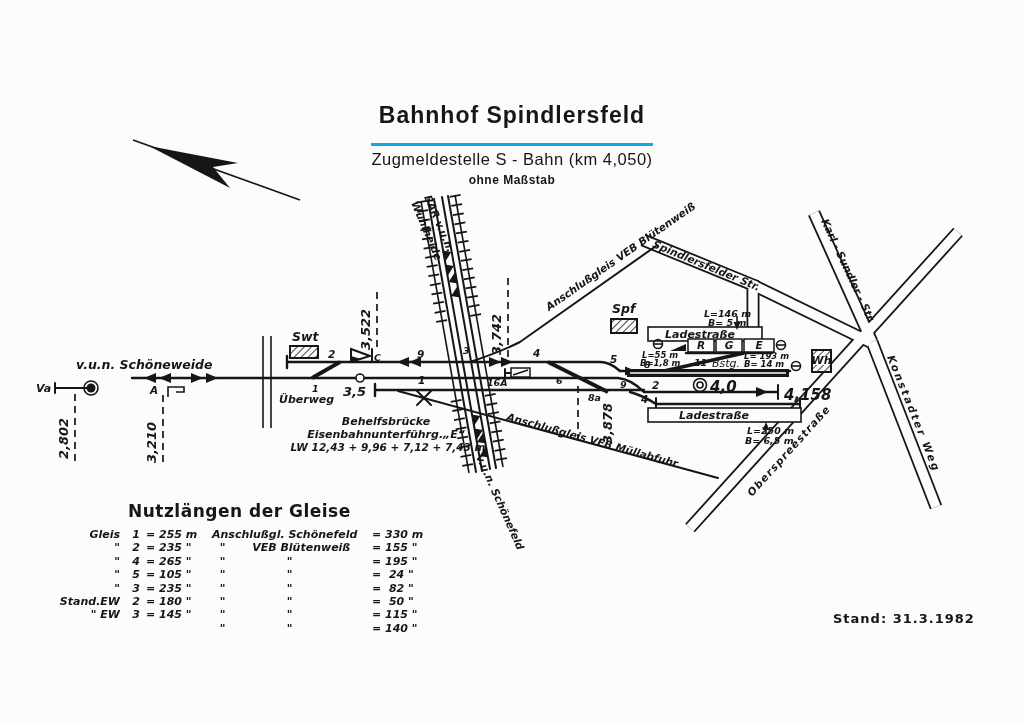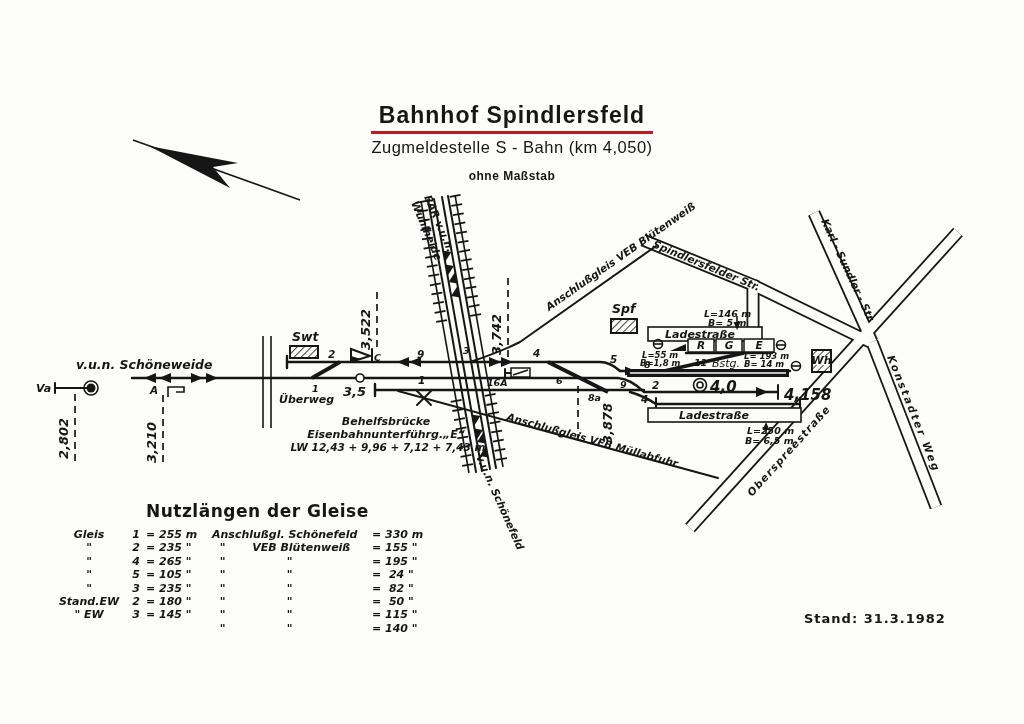--- a/index.html
+++ b/index.html
@@ -2,34 +2,34 @@
 <html><head>
 <meta charset="utf-8">
 <style>
   html,body{margin:0;padding:0;background:#e9e9e9}
   .page{position:relative;width:1024px;height:724px;background:#fcfcfa;overflow:hidden;
         font-family:"DejaVu Sans",sans-serif;color:#161616}
   svg.draw{position:absolute;left:0;top:0}
 
   .titleblock{position:absolute;top:102px;left:0;width:1024px;text-align:center;line-height:1.15}
   .t1{font:bold 23px "Liberation Sans",sans-serif;letter-spacing:1px;display:inline-block;
-      border-bottom:3px solid #b91c1c;padding:0 8px 2px}
+      border-bottom:3px solid #0ea5e9;padding:0 8px 14px}
   .t2{font:16.5px "Liberation Sans",sans-serif;letter-spacing:.5px;margin-top:4px}
-  .t3{font:bold 12px "Liberation Sans",sans-serif;letter-spacing:.5px;margin-top:12px}
+  .t3{font:bold 12px "Liberation Sans",sans-serif;letter-spacing:.5px;margin-top:4px}
 
   .legend{position:absolute;left:58px;top:501px}
-  .legend .lt{font:bold 17px "DejaVu Sans",sans-serif;letter-spacing:.5px;margin-left:88px;margin-bottom:7px}
+  .legend .lt{font:bold 17px "DejaVu Sans",sans-serif;letter-spacing:.5px;margin-left:70px;margin-bottom:7px}
   .lrow{display:flex;font:bold italic 11px "DejaVu Sans",sans-serif;line-height:13.4px;white-space:pre}
-  .la {width:62px;text-align:center}
+  .la {width:62px;text-align:right}
   .la2{width:20px;text-align:right}
   .lb {width:58px;padding-left:6px}
   .lc {width:156px;padding-left:8px}
   .ld {width:64px;padding-left:4px}
 
-  .stand{position:absolute;left:804px;top:611px;font:bold 13px "DejaVu Sans",sans-serif;letter-spacing:1px}
+  .stand{position:absolute;left:833px;top:611px;font:bold 13px "DejaVu Sans",sans-serif;letter-spacing:1px}
 
   
   .tk{stroke:#161616;stroke-width:2.4;fill:none;stroke-linecap:round}
   .tk2{stroke:#161616;stroke-width:2;fill:none;stroke-linecap:round}
   .thick{stroke:#161616;stroke-width:3.8;fill:none}
   .thin{stroke:#161616;stroke-width:1.6;fill:none}
   .dash{stroke:#161616;stroke-width:1.7;stroke-dasharray:7 5;fill:none}
   .case{stroke:#161616;stroke-width:13;fill:none}
   .inner{stroke:#fcfcfa;stroke-width:9.4;fill:none}
   .ticks{stroke:#161616;stroke-width:11;stroke-dasharray:1.8 7.5;fill:none}

